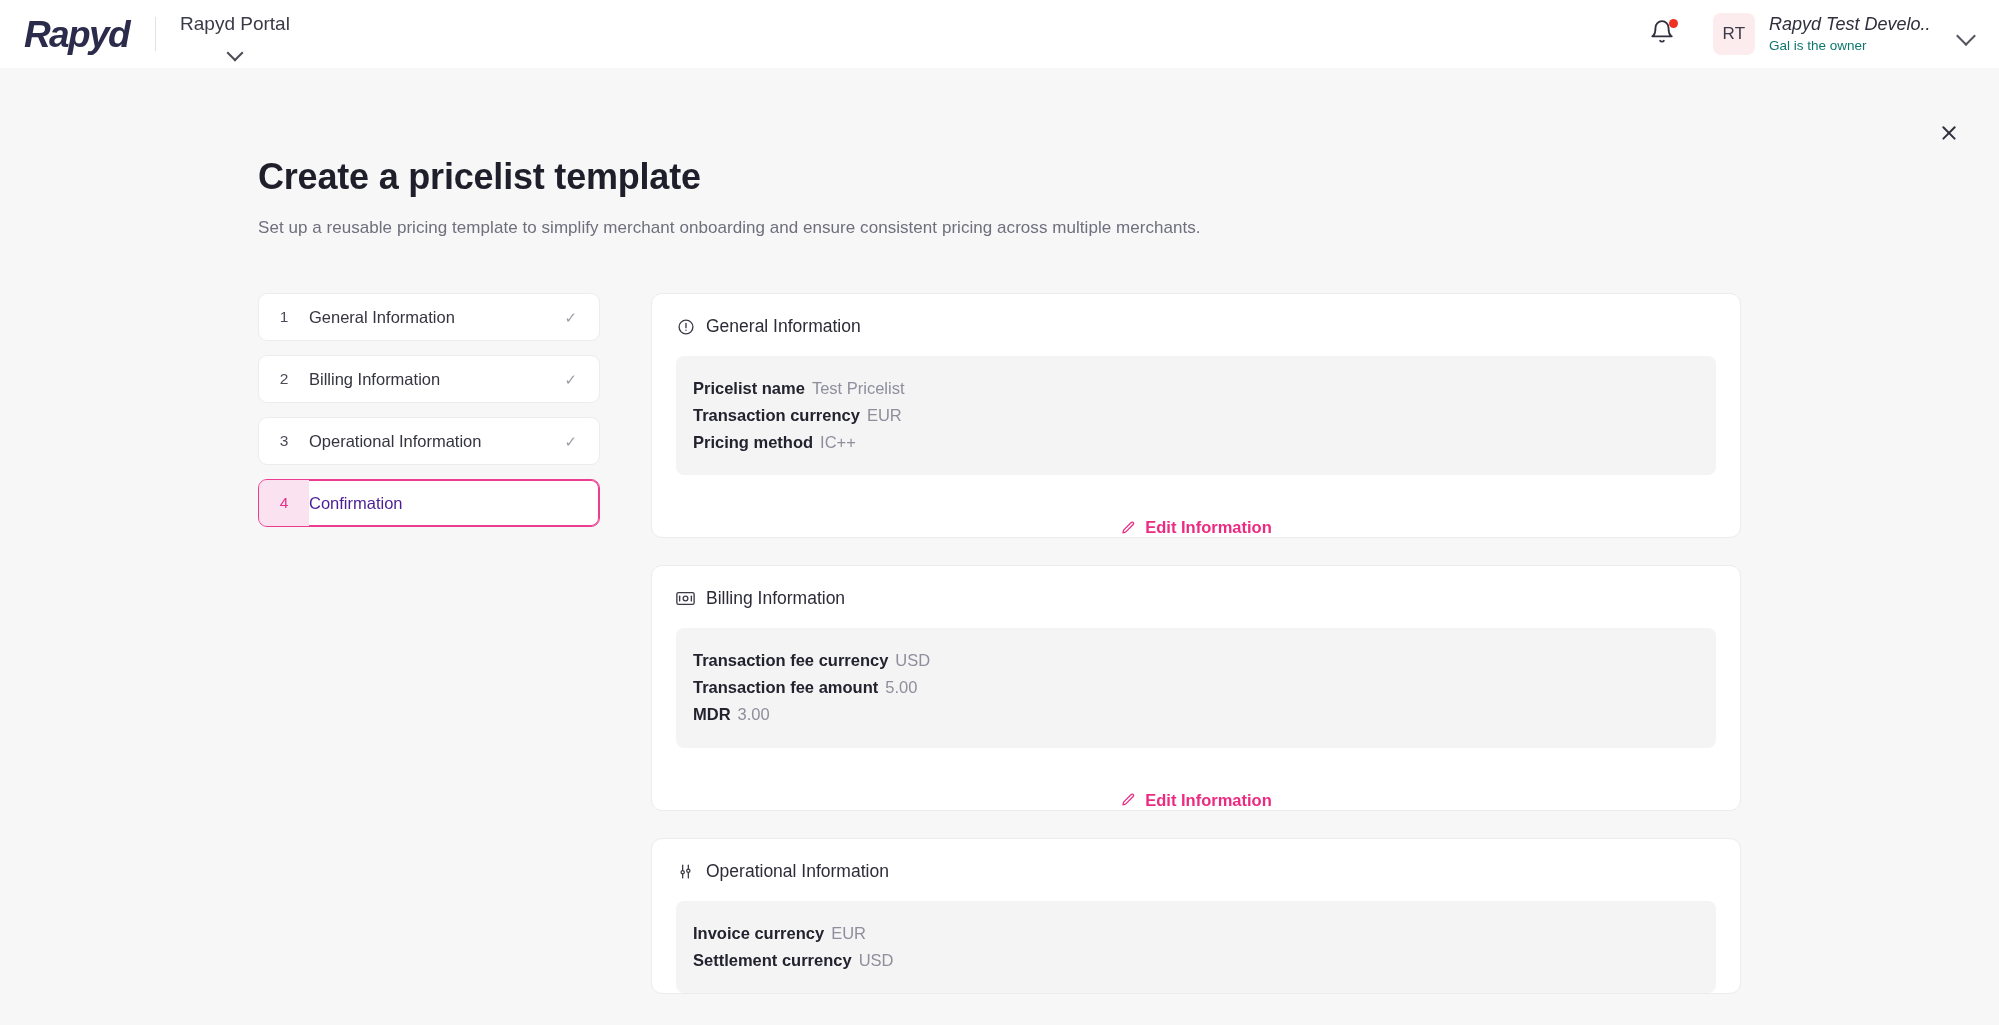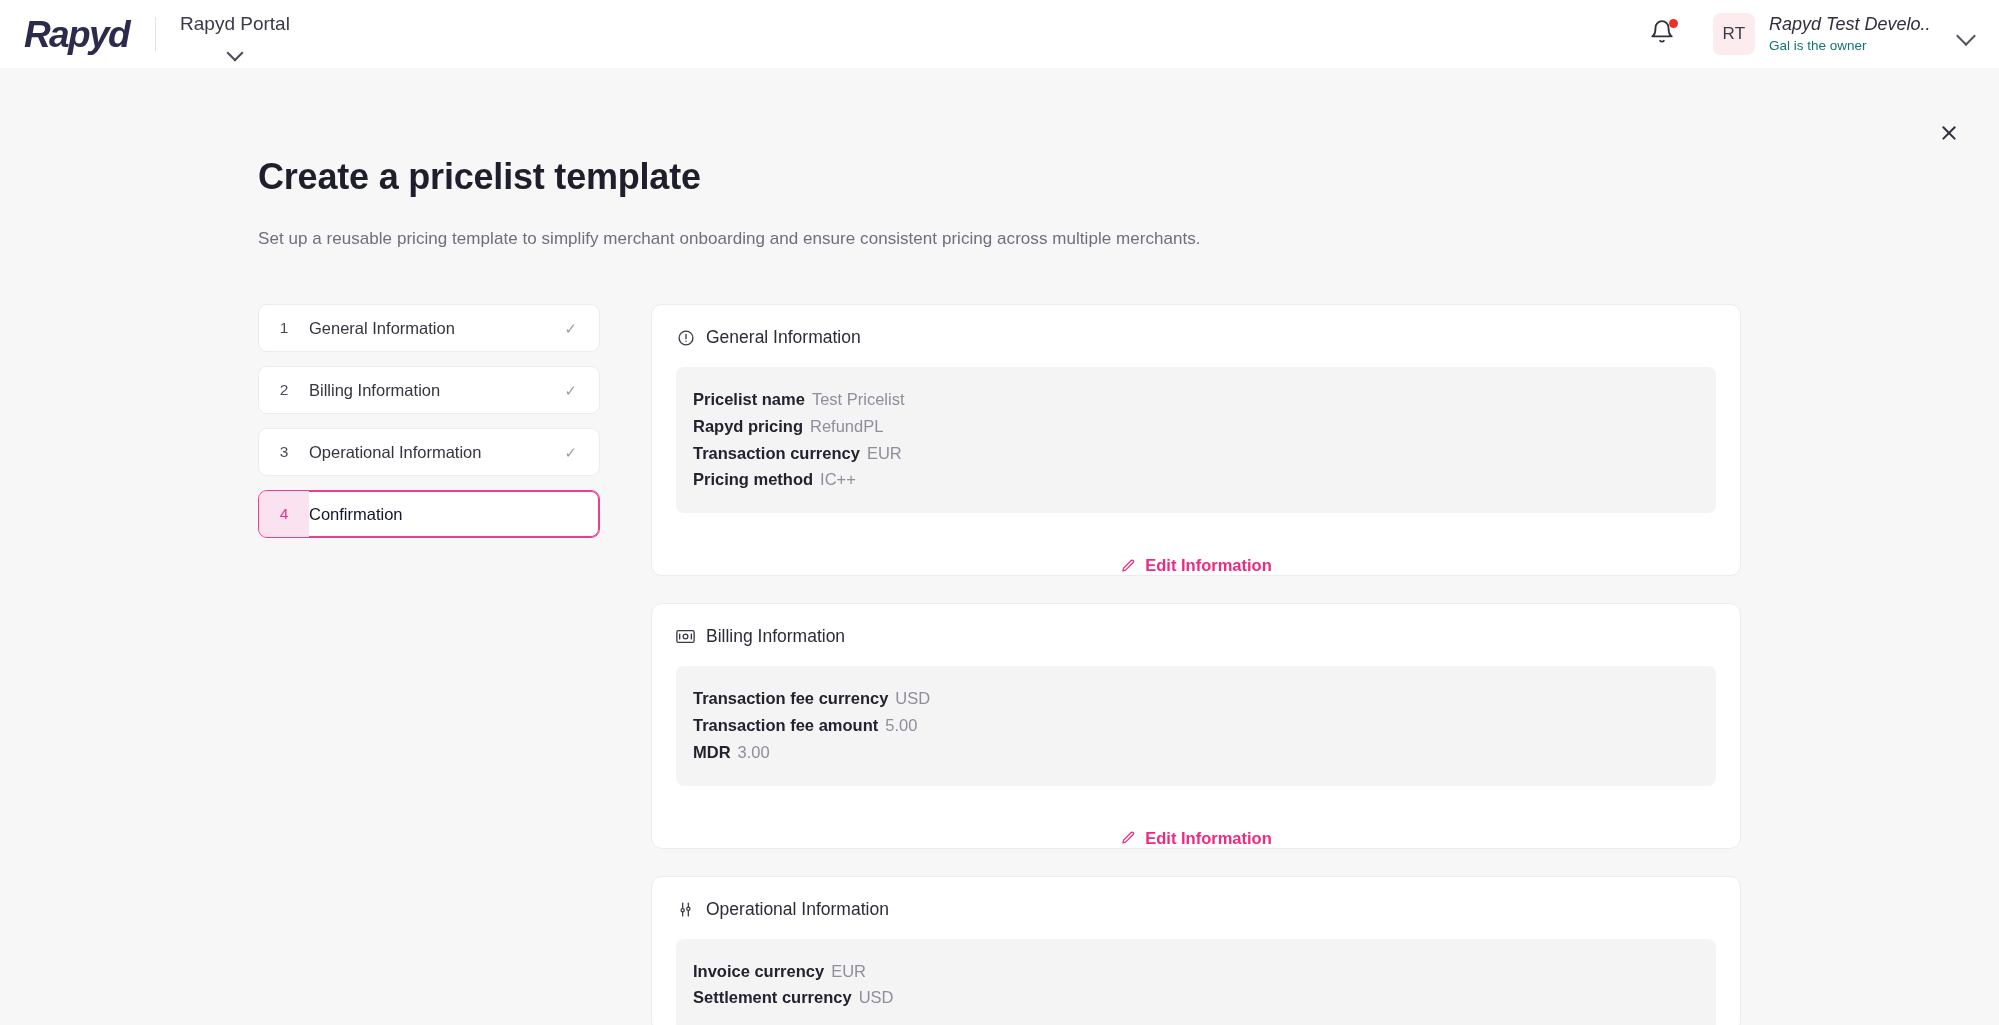--- a/index.html
+++ b/index.html
@@ -160,21 +160,21 @@
   .heading-block {
     padding: 88px 0 0 258px;
   }
   .page-title {
     font-size: 36px;
     font-weight: 700;
     color: #1f1f2b;
     letter-spacing: -0.2px;
   }
   .page-subtitle {
-    margin-top: 31px;
+    margin-top: 20px;
     font-size: 17px;
     color: #6f6f7d;
     letter-spacing: 0.05px;
   }
 
   .content {
     display: flex;
     padding: 55px 0 0 258px;
     gap: 51px;
   }
@@ -213,21 +213,21 @@
     line-height: 1;
   }
   .step.active {
     border-color: #ec3d8e;
     box-shadow: 0 0 0 1px #ec3d8e inset;
   }
   .step.active .num {
     background: #fbe2f0;
     color: #e4318a;
   }
-  .step.active .name { color: #0f172a; }
+  .step.active .name { color: #4c1d95; }
 
   
   .cards { width: 1090px; flex: none; }
   .card {
     background: #ffffff;
     border: 1px solid #ececee;
     border-radius: 11px;
     margin-bottom: 27px;
     padding: 22px 24px 0 24px;
   }
@@ -359,23 +359,20 @@
               <circle cx="12" cy="12" r="9.2"></circle>
               <path d="M12 7.3v5.6"></path>
               <path d="M12 16.3v.1"></path>
             </svg>
           </span>
           <span class="title">General Information</span>
         </div>
         <div class="panel">
           <div class="kv">
             <span class="k">Pricelist name</span><span class="v">Test Pricelist</span>
-          </div>
-          <div class="kv">
-            <span class="k">Rapyd pricing</span><span class="v">RefundPL</span>
           </div>
           <div class="kv">
             <span class="k">Transaction currency</span><span class="v">EUR</span>
           </div>
           <div class="kv">
             <span class="k">Pricing method</span><span class="v">IC++</span>
           </div>
         </div>
         <div class="card-actions">
           <span class="edit-link">

